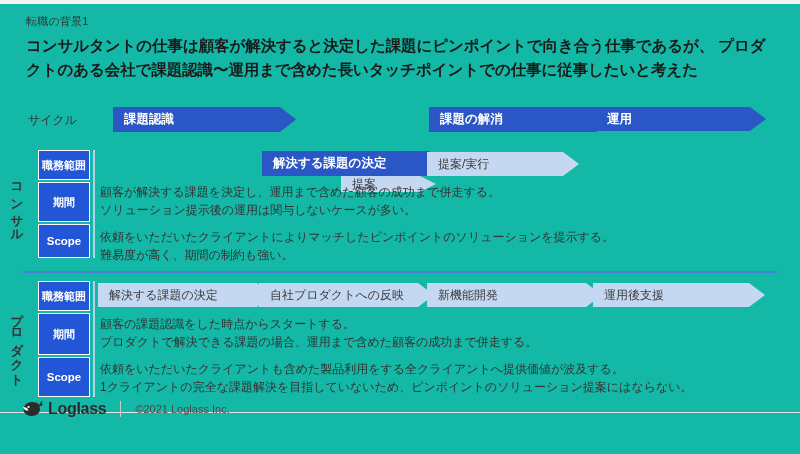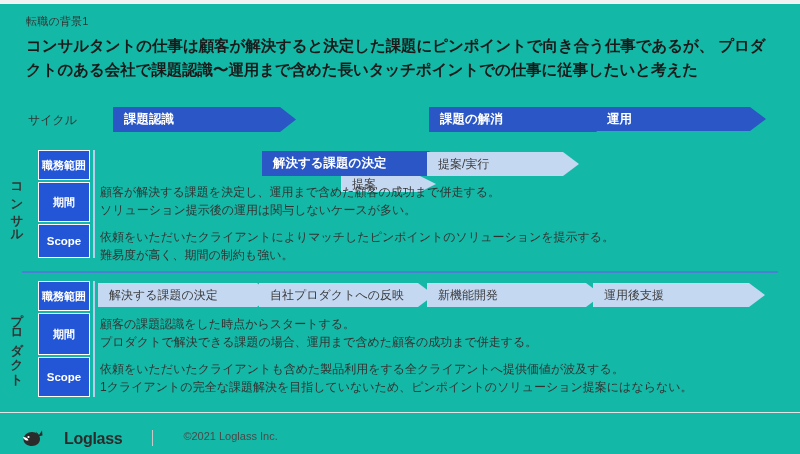--- a/index.html
+++ b/index.html
@@ -73,22 +73,22 @@
     white-space:pre-line;
   }
 
   .hdivider{
     position:absolute;left:22px;width:756px;height:1.5px;background:#4a7fd4;
   }
 
   
   .footer-rule{position:absolute;left:0;top:412px;width:800px;height:1px;background:#e3e3e3;}
   .footer{
-    position:absolute;left:22px;top:430px;
-    display:flex;align-items:flex-start;gap:16px;
+    position:absolute;left:22px;top:400px;
+    display:flex;align-items:center;gap:0px;
   }
   .logo-mark{width:22px;height:18px;margin-right:4px;flex:0 0 auto;}
   .logo-text{
     font-size:16px;font-weight:bold;color:#2b2b2b;letter-spacing:-0.3px;
   }
   .footer-sep{
     width:1px;height:16px;background:#c8c8c8;margin:0 14px;
   }
   .copyright{font-size:11px;color:#4a4a4a;}
 </style>

